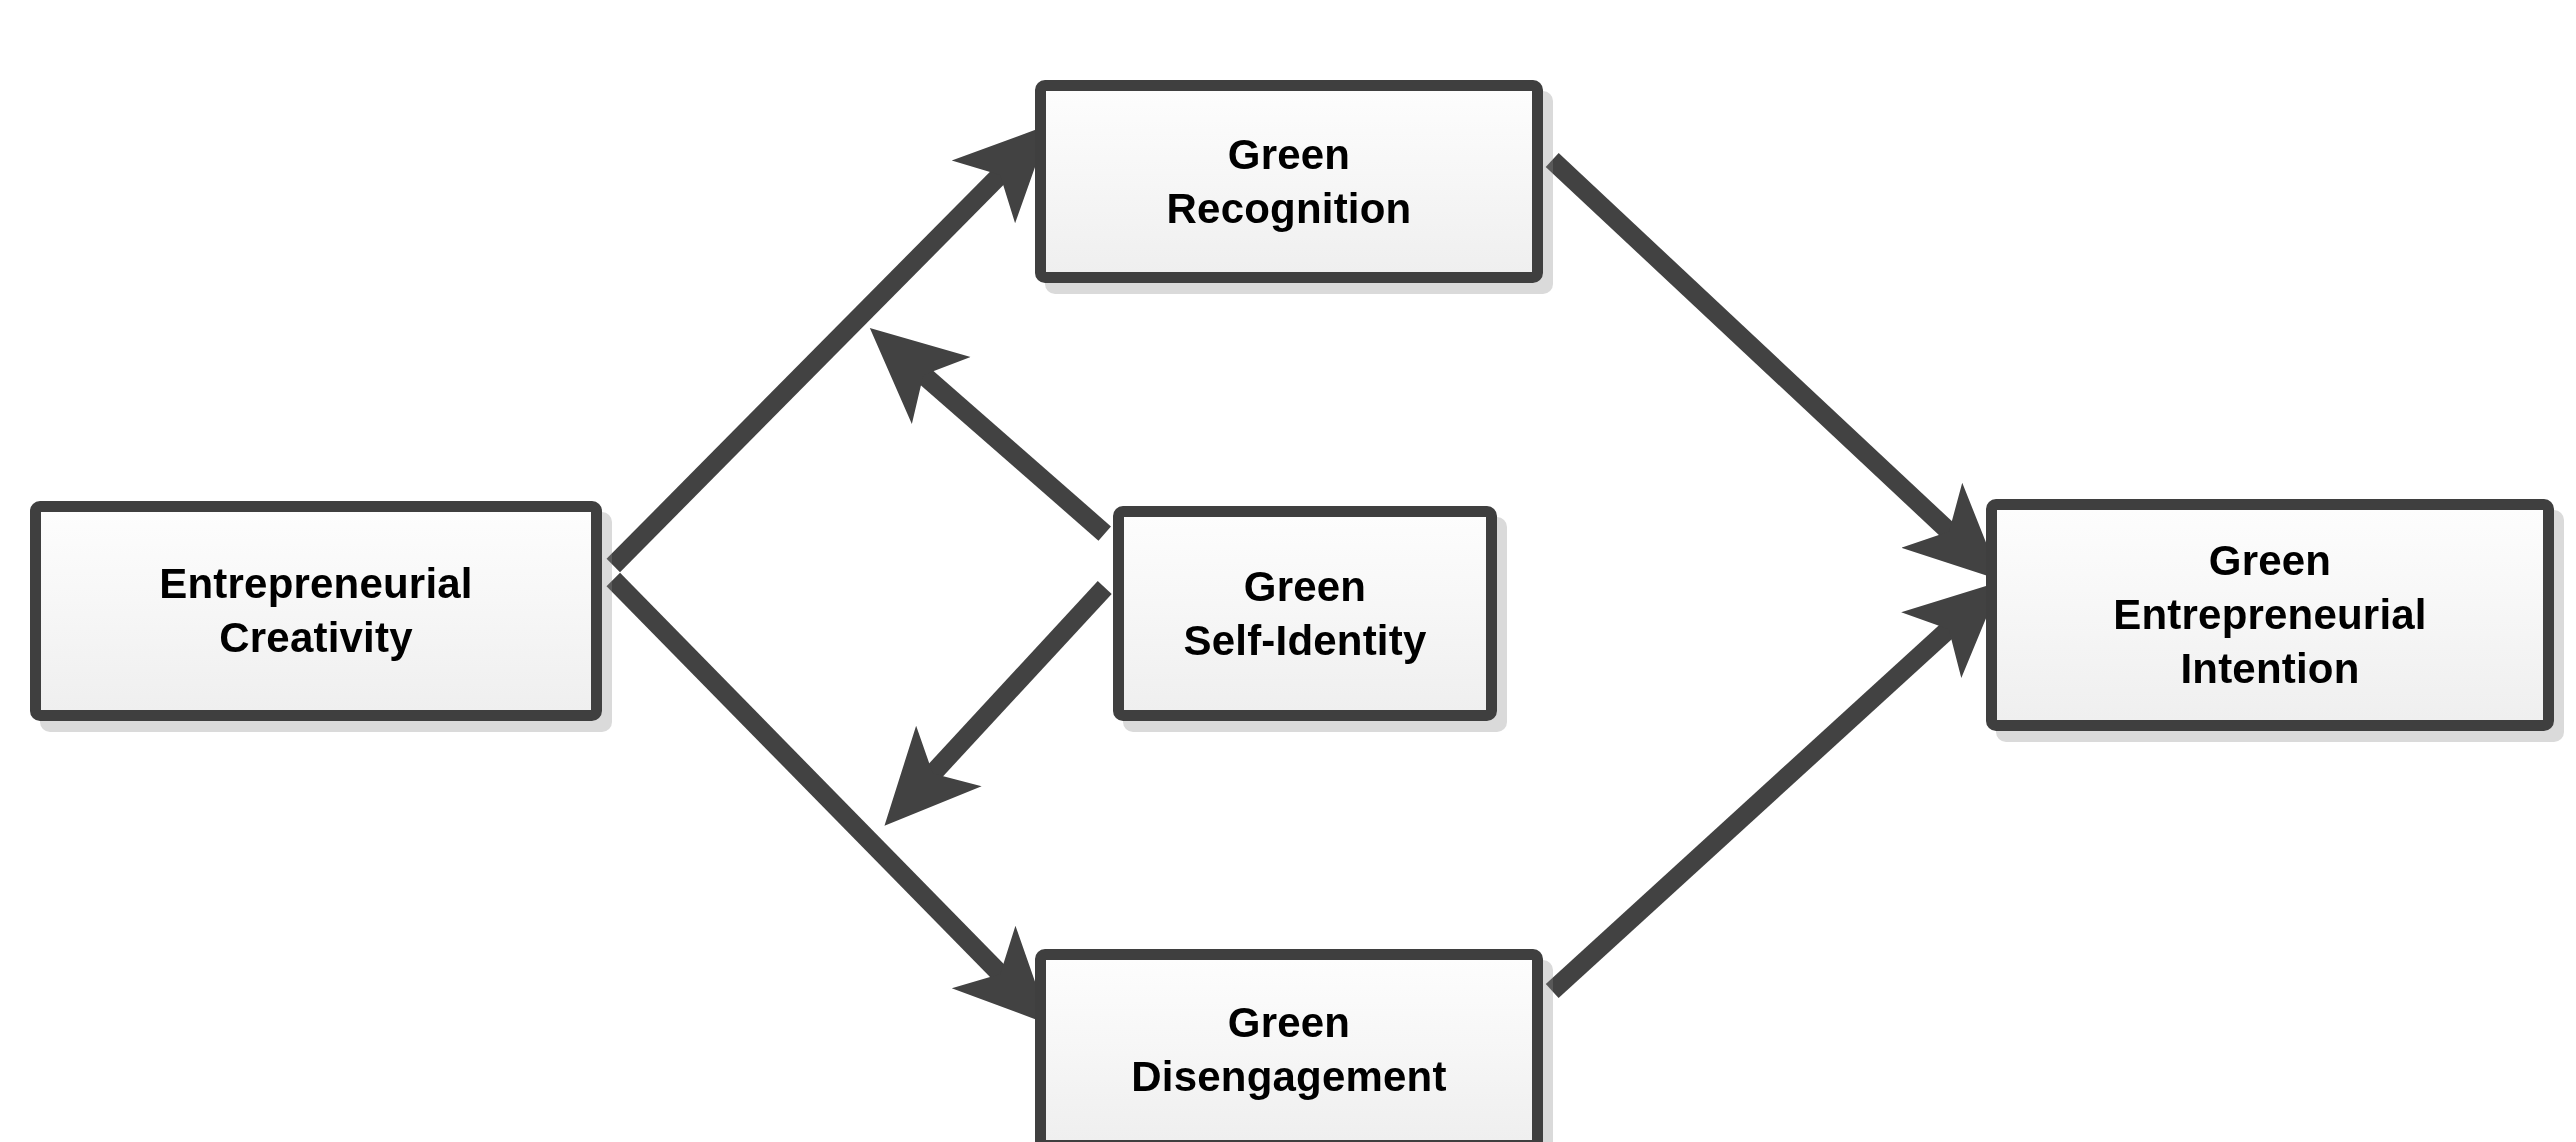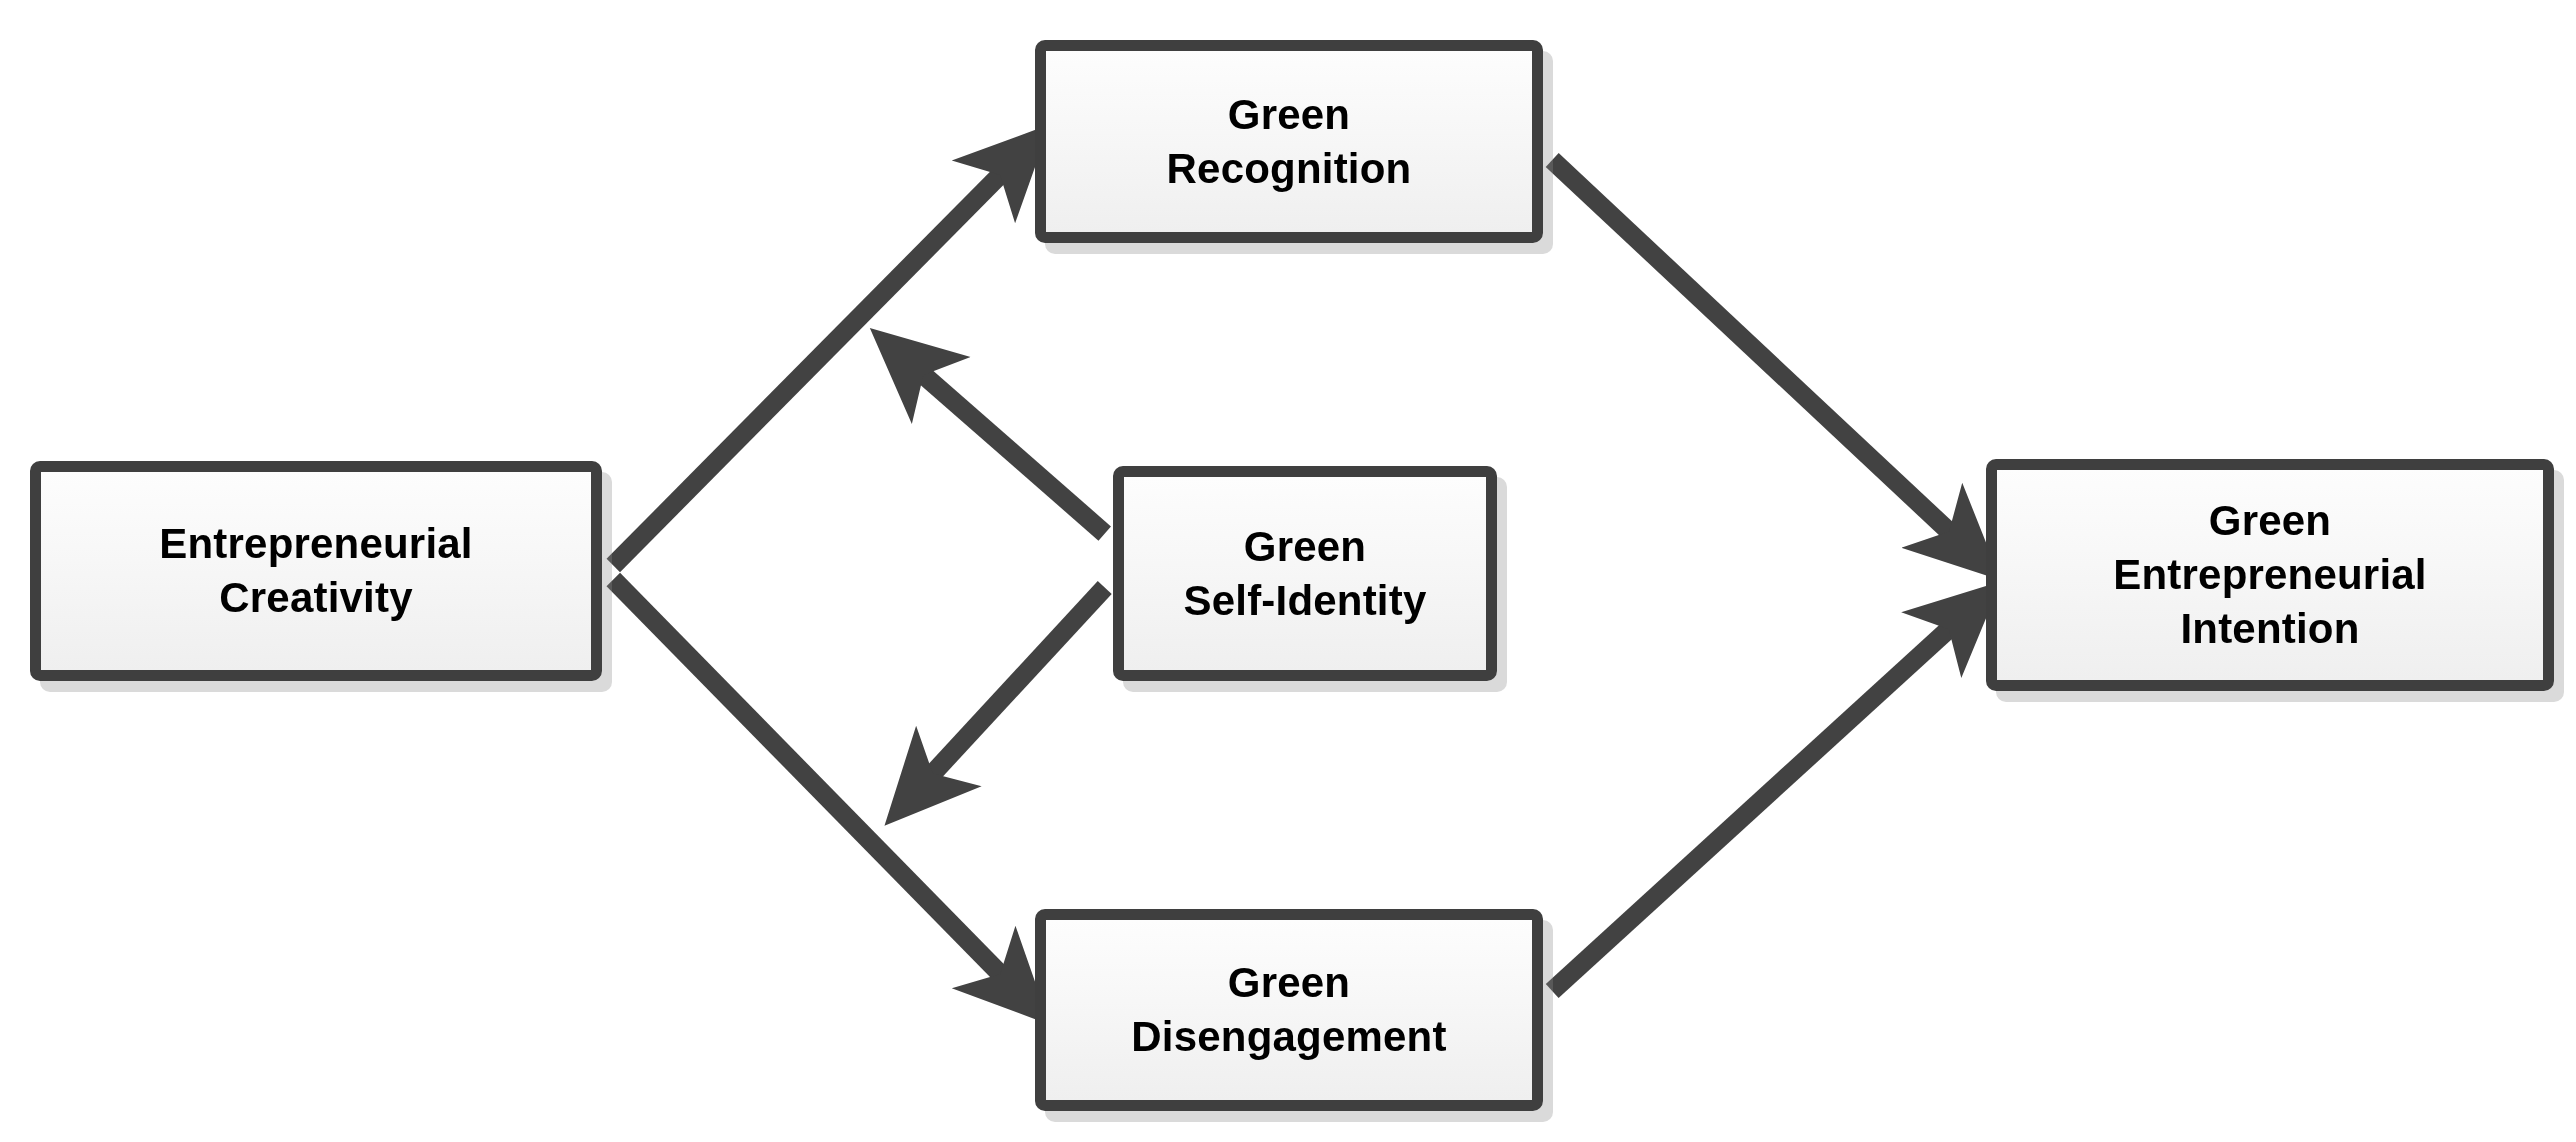--- a/index.html
+++ b/index.html
@@ -27,20 +27,21 @@
     position: absolute;
     box-sizing: border-box;
     border: 11px solid #3f3f3f;
     border-radius: 10px;
     background: linear-gradient(180deg, #fdfdfd 0%, #f7f7f7 45%, #efefef 100%);
     box-shadow: 10px 11px 0 0 rgba(140,140,140,0.32);
     display: flex;
     align-items: center;
     justify-content: center;
     z-index: 5;
+    margin-top: 40px;
   }
   .node-label {
     font-weight: bold;
     color: #000000;
     text-align: center;
     line-height: 1.28;
     letter-spacing: 0.2px;
     white-space: pre-line;
     padding: 0 6px;
   }

